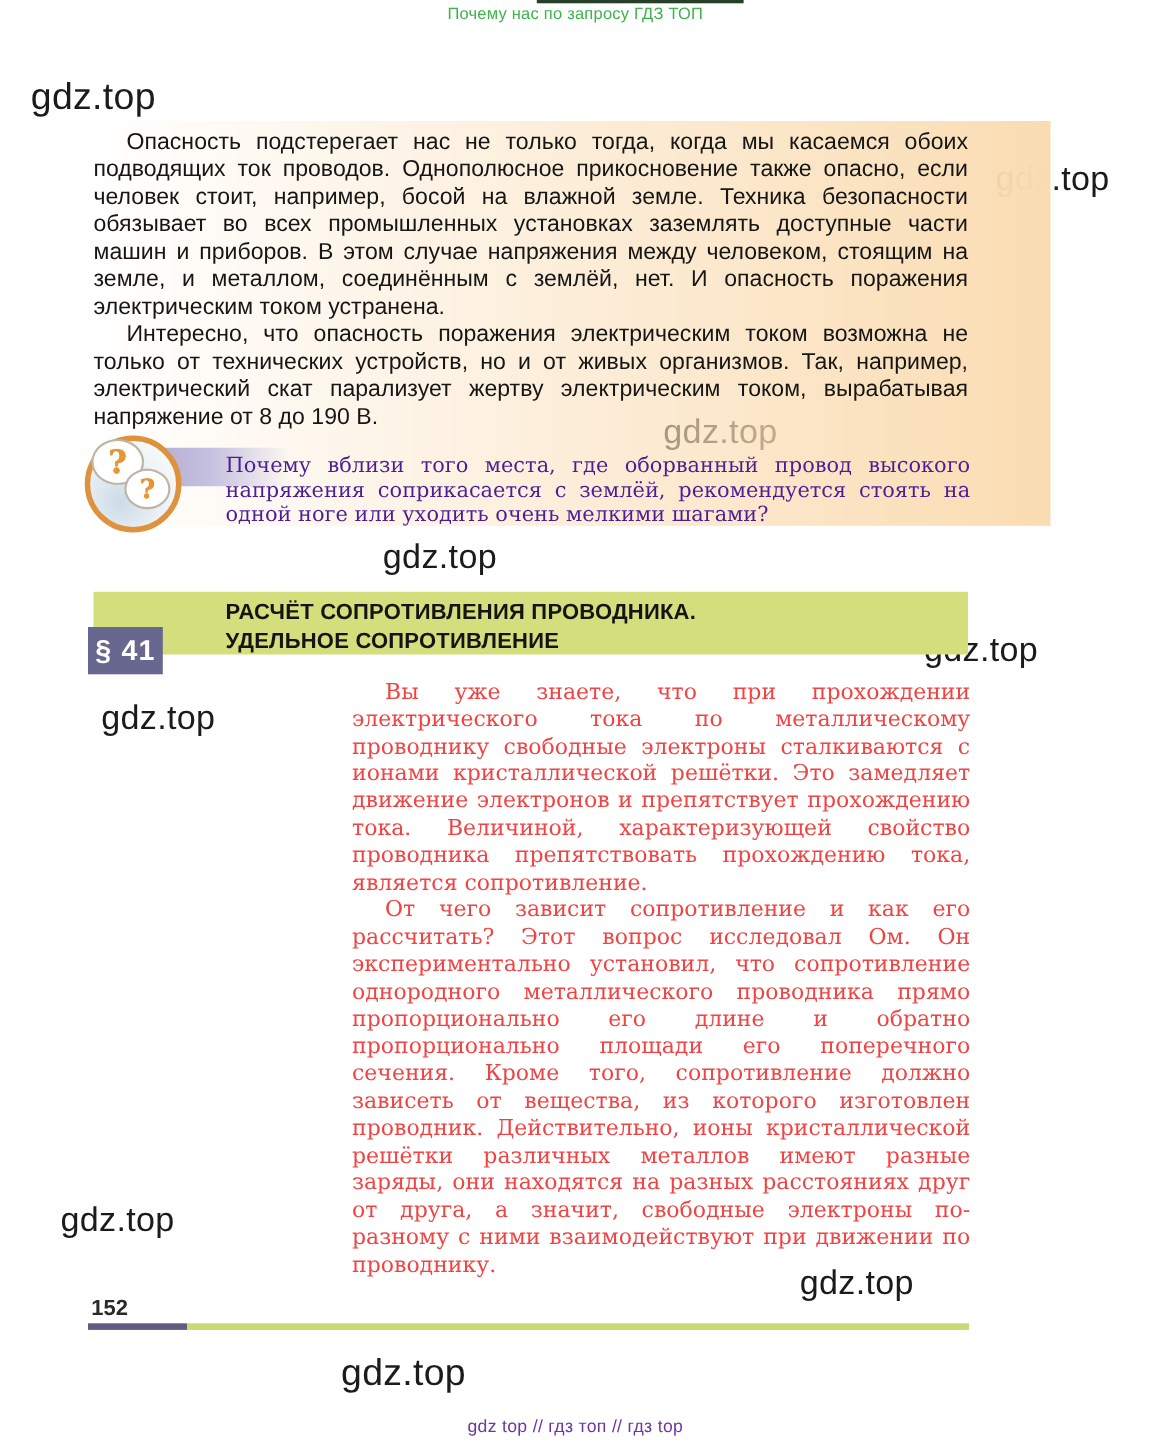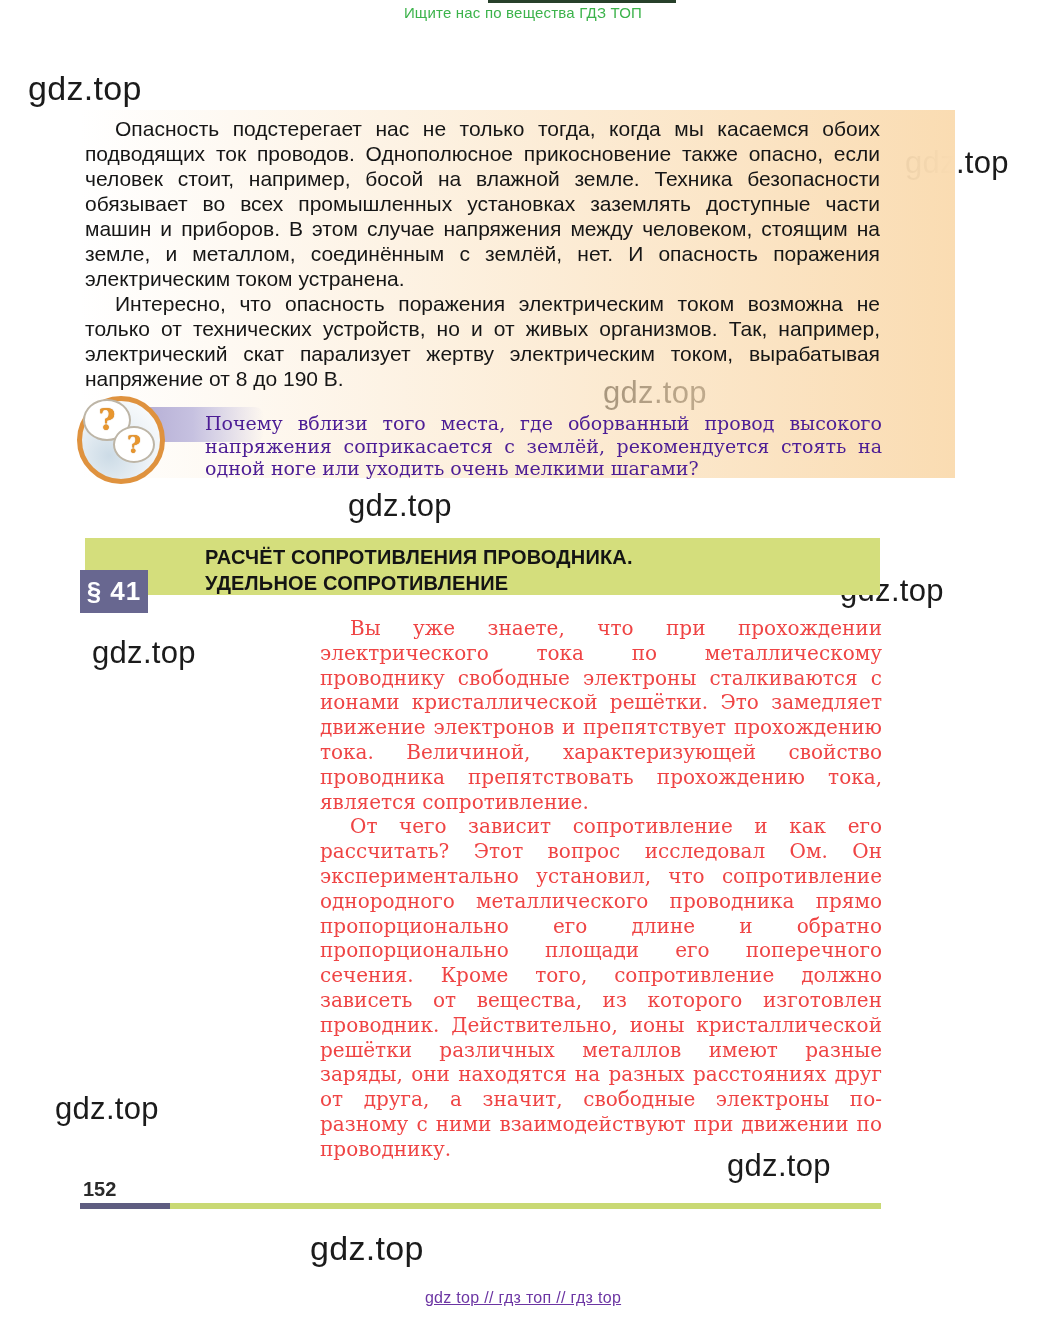--- a/index.html
+++ b/index.html
@@ -91,31 +91,31 @@
     font:bold 20px/22px "Liberation Sans", sans-serif; color:#2a2a2a;
   }
   .foot-line-dark {
     position:absolute; left:80px; top:1203px; width:90px; height:6px; background:#5e5d80;
   }
   .foot-line-lime {
     position:absolute; left:170px; top:1203px; width:711px; height:6px; background:#c9d974;
   }
   .foot-links {
     position:absolute; top:1288px; left:0; right:0; text-align:center;
-    font:16px/19px "Liberation Sans", sans-serif; color:#6c35a3; letter-spacing:0.3px;text-decoration:underline;
+    font:16px/19px "Liberation Sans", sans-serif; color:#6c35a3; letter-spacing:0.3px;
   }
 </style>
 </head>
 <body>
 
 <div class="page">
 
   <div class="top-artifact"></div>
 
-  <div class="top-note">Ищите нас по вещества ГДЗ ТОП</div>
+  <div class="top-note">Почему нас по запросу ГДЗ ТОП</div>
 
   <div class="wm wm-lg" style="left:28px; top:70px;">gdz.top</div>
   <div class="wm" style="left:905px; top:146px;">gdz.top</div>
   <div class="wm" style="left:603px; top:376px;">gdz.top</div>
   <div class="wm" style="left:348px; top:489px;">gdz.top</div>
   <div class="wm" style="left:840px; top:574px;">gdz.top</div>
   <div class="wm" style="left:92px; top:636px;">gdz.top</div>
   <div class="wm" style="left:55px; top:1092px;">gdz.top</div>
   <div class="wm" style="left:727px; top:1149px;">gdz.top</div>
   <div class="wm wm-lg" style="left:310px; top:1230px;">gdz.top</div>

